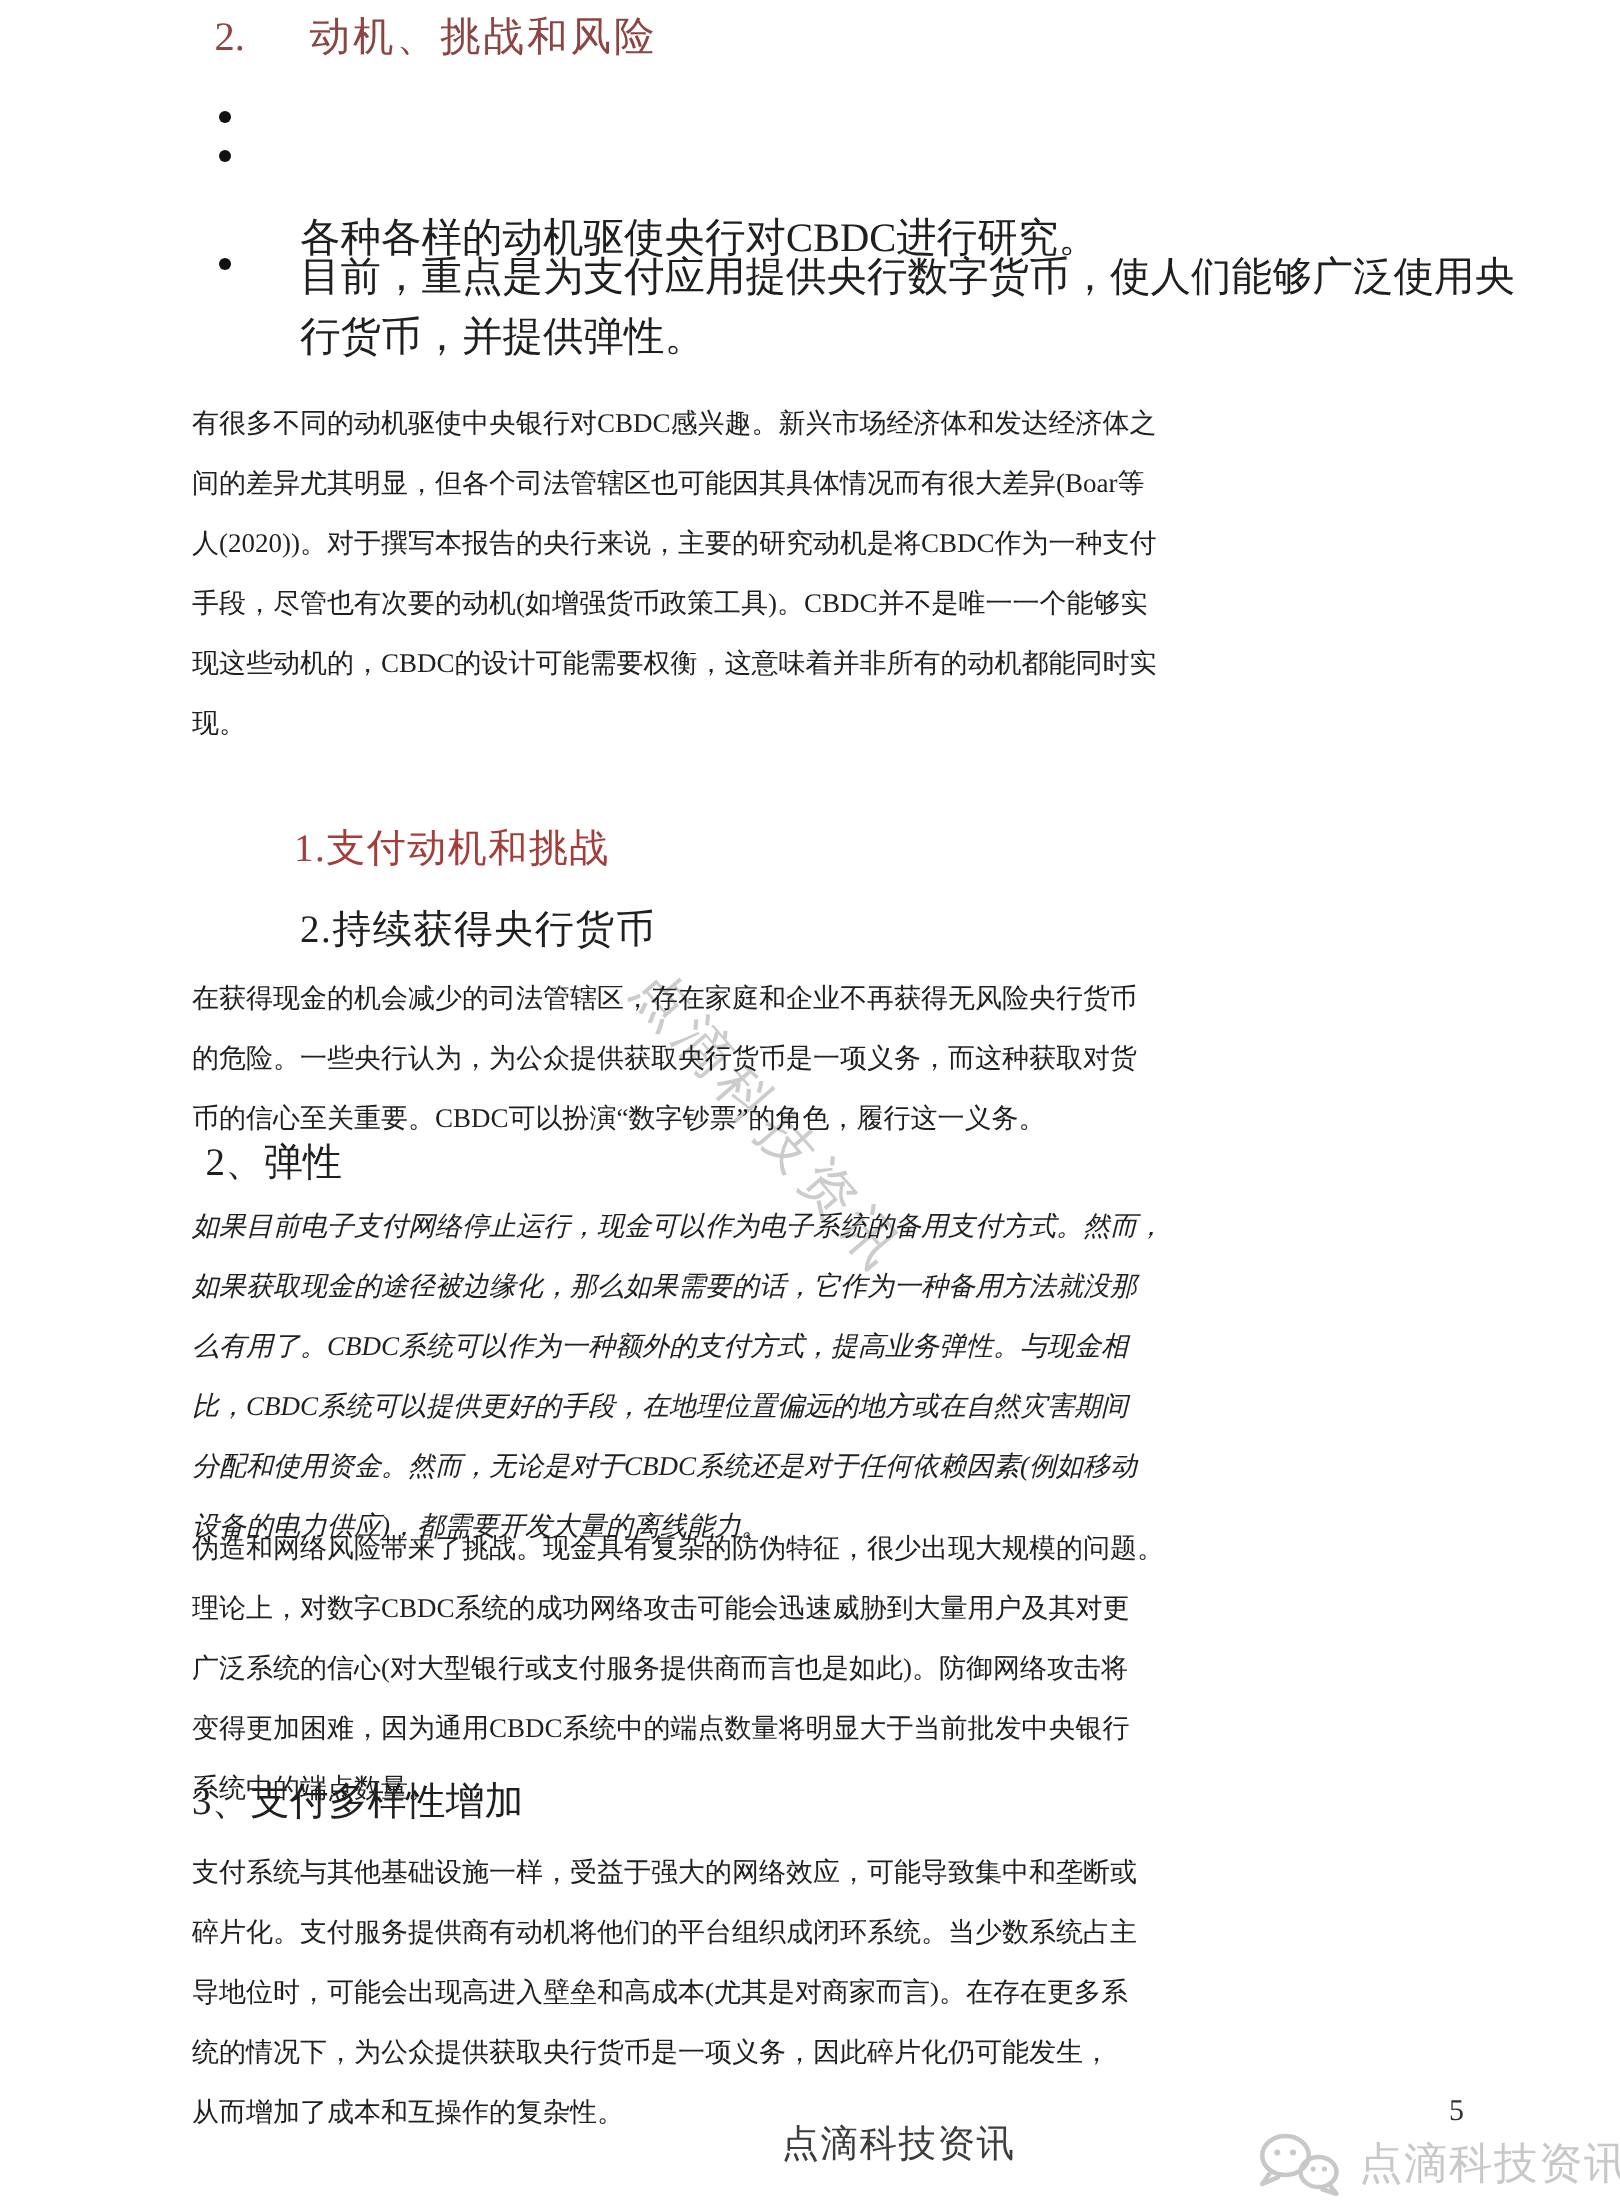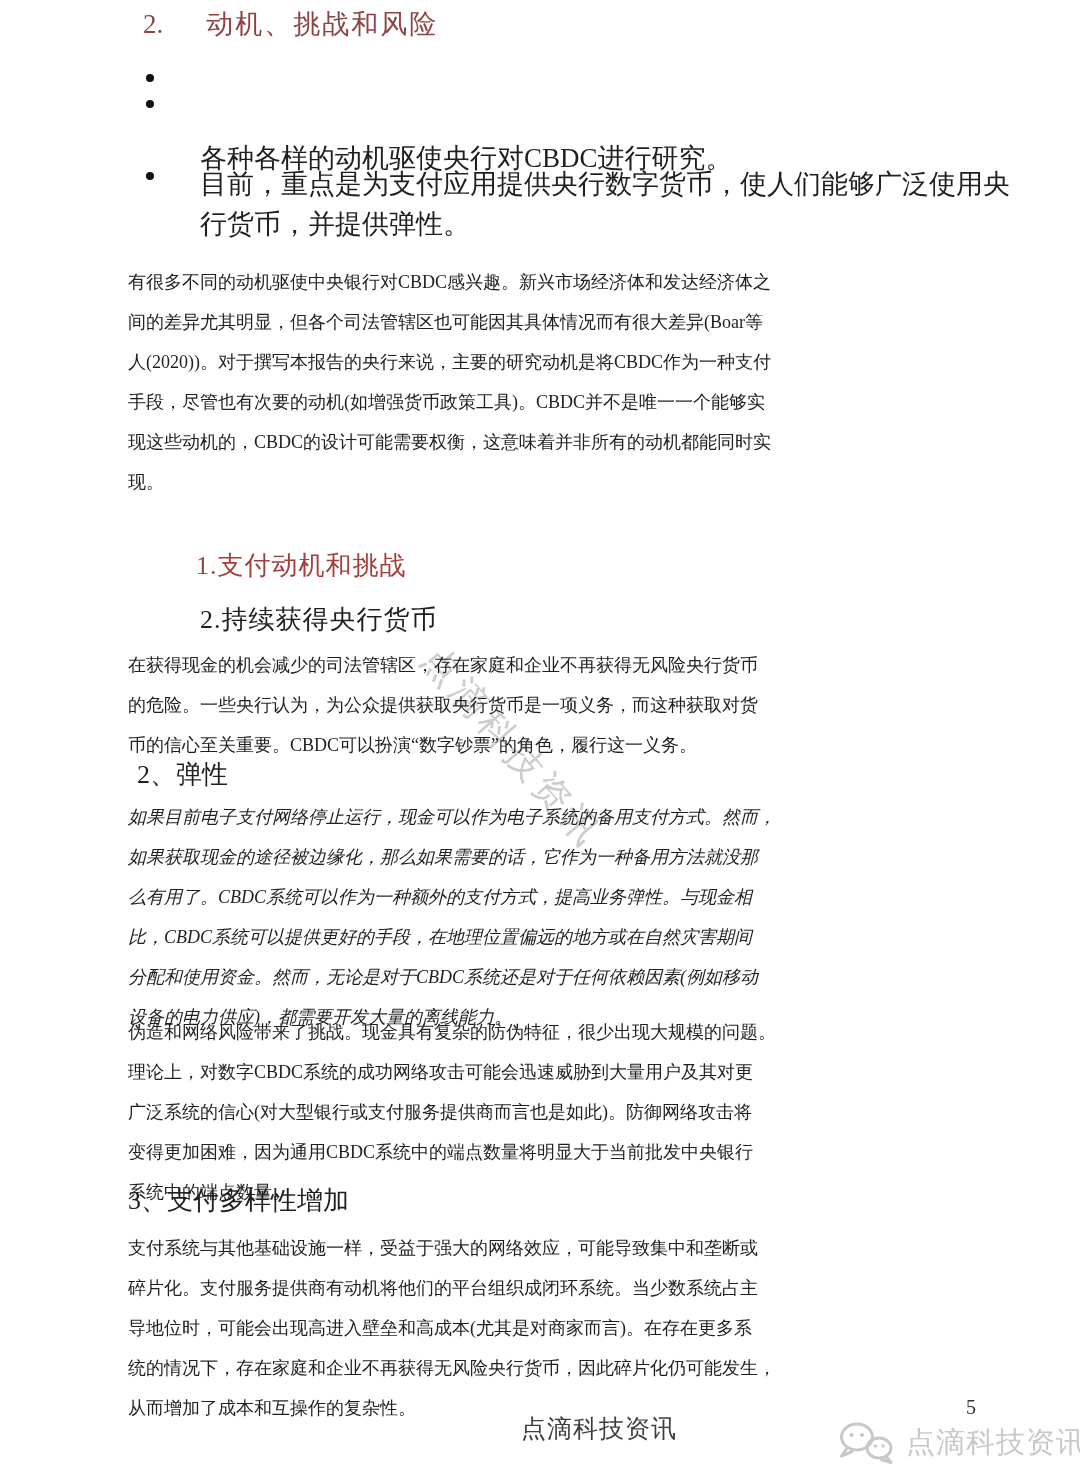--- a/index.html
+++ b/index.html
@@ -113,21 +113,21 @@
     <div class="para p4">伪造和网络风险带来了挑战。现金具有复杂的防伪特征，很少出现大规模的问题。
 理论上，对数字CBDC系统的成功网络攻击可能会迅速威胁到大量用户及其对更
 广泛系统的信心(对大型银行或支付服务提供商而言也是如此)。防御网络攻击将
 变得更加困难，因为通用CBDC系统中的端点数量将明显大于当前批发中央银行
 系统中的端点数量。</div>
 
     <div class="h3 h3-diversity">3、支付多样性增加</div>
     <div class="para p5">支付系统与其他基础设施一样，受益于强大的网络效应，可能导致集中和垄断或
 碎片化。支付服务提供商有动机将他们的平台组织成闭环系统。当少数系统占主
 导地位时，可能会出现高进入壁垒和高成本(尤其是对商家而言)。在存在更多系
-统的情况下，存在家庭和企业不再获得无风险央行货币，因此碎片化仍可能发生，
+统的情况下，为公众提供获取央行货币是一项义务，因此碎片化仍可能发生，
 从而增加了成本和互操作的复杂性。</div>
 
     <div class="footer-text">点滴科技资讯</div>
 
     <div class="page-num">5</div>
 
     <div class="brand">
       <svg width="64" height="48" viewBox="0 0 64 48" aria-hidden="true">
         <g fill="none" stroke="#c8c8c8" stroke-width="3" stroke-linejoin="round" stroke-linecap="round">
           <ellipse cx="23" cy="18" rx="15.5" ry="13"></ellipse>

